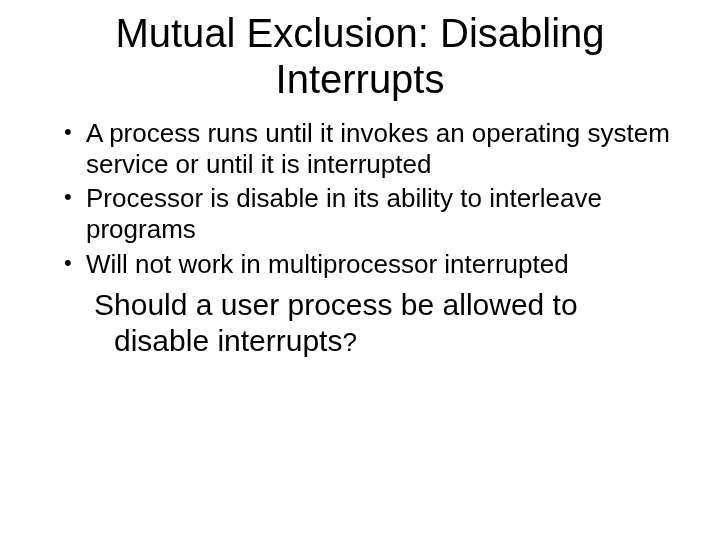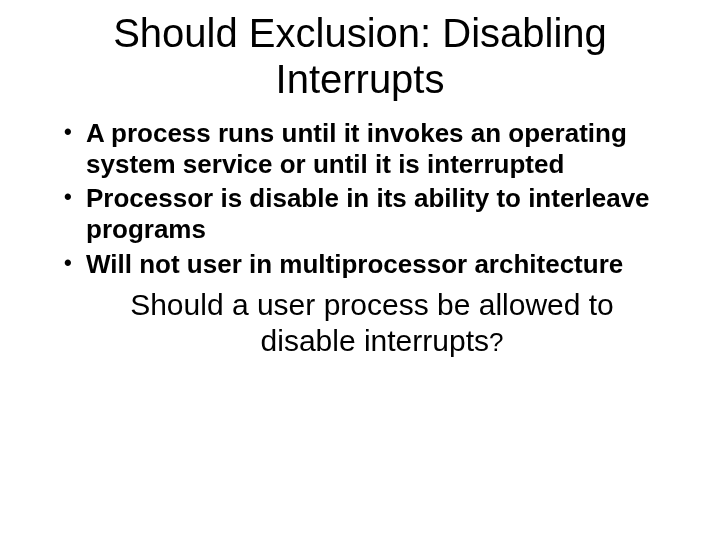--- a/index.html
+++ b/index.html
@@ -21,21 +21,20 @@
     font-size: 40px;
     text-align: center;
     margin: 0 40px 16px 40px;
     line-height: 1.15;
     font-weight: normal;
   }
   ul.bullets {
     margin: 0 0 8px 0;
     padding-left: 34px;
     list-style: none;
-    font-weight: bold;
   }
   ul.bullets li {
     position: relative;
     font-size: 26px;
     line-height: 1.18;
     margin-bottom: 4px;
     padding-left: 22px;
   }
   ul.bullets li::before {
     content: "•";
@@ -46,34 +45,33 @@
     line-height: 1.3;
   }
   .question {
     font-size: 30px;
     line-height: 1.2;
     margin-left: 64px;
     margin-right: 40px;
     margin-top: 6px;
     text-indent: -20px;
     padding-left: 20px;
-    text-align: center;
   }
   .qmark {
     font-size: 26px;
   }
 </style>
 </head>
 <body>
 
 <div class="slide">
-  <h1 class="title">Should Exclusion: Disabling Interrupts</h1>
+  <h1 class="title">Mutual Exclusion: Disabling Interrupts</h1>
 
   <ul class="bullets">
     <li>A process runs until it invokes an operating system service or until it is interrupted</li>
     <li>Processor is disable in its ability to interleave programs</li>
-    <li>Will not user in multiprocessor architecture</li>
+    <li>Will not work in multiprocessor interrupted</li>
   </ul>
 
   <div class="question">
     <span>Should a user process be allowed to disable interrupts</span><span class="qmark">?</span>
   </div>
 </div>
 
 </body></html>

